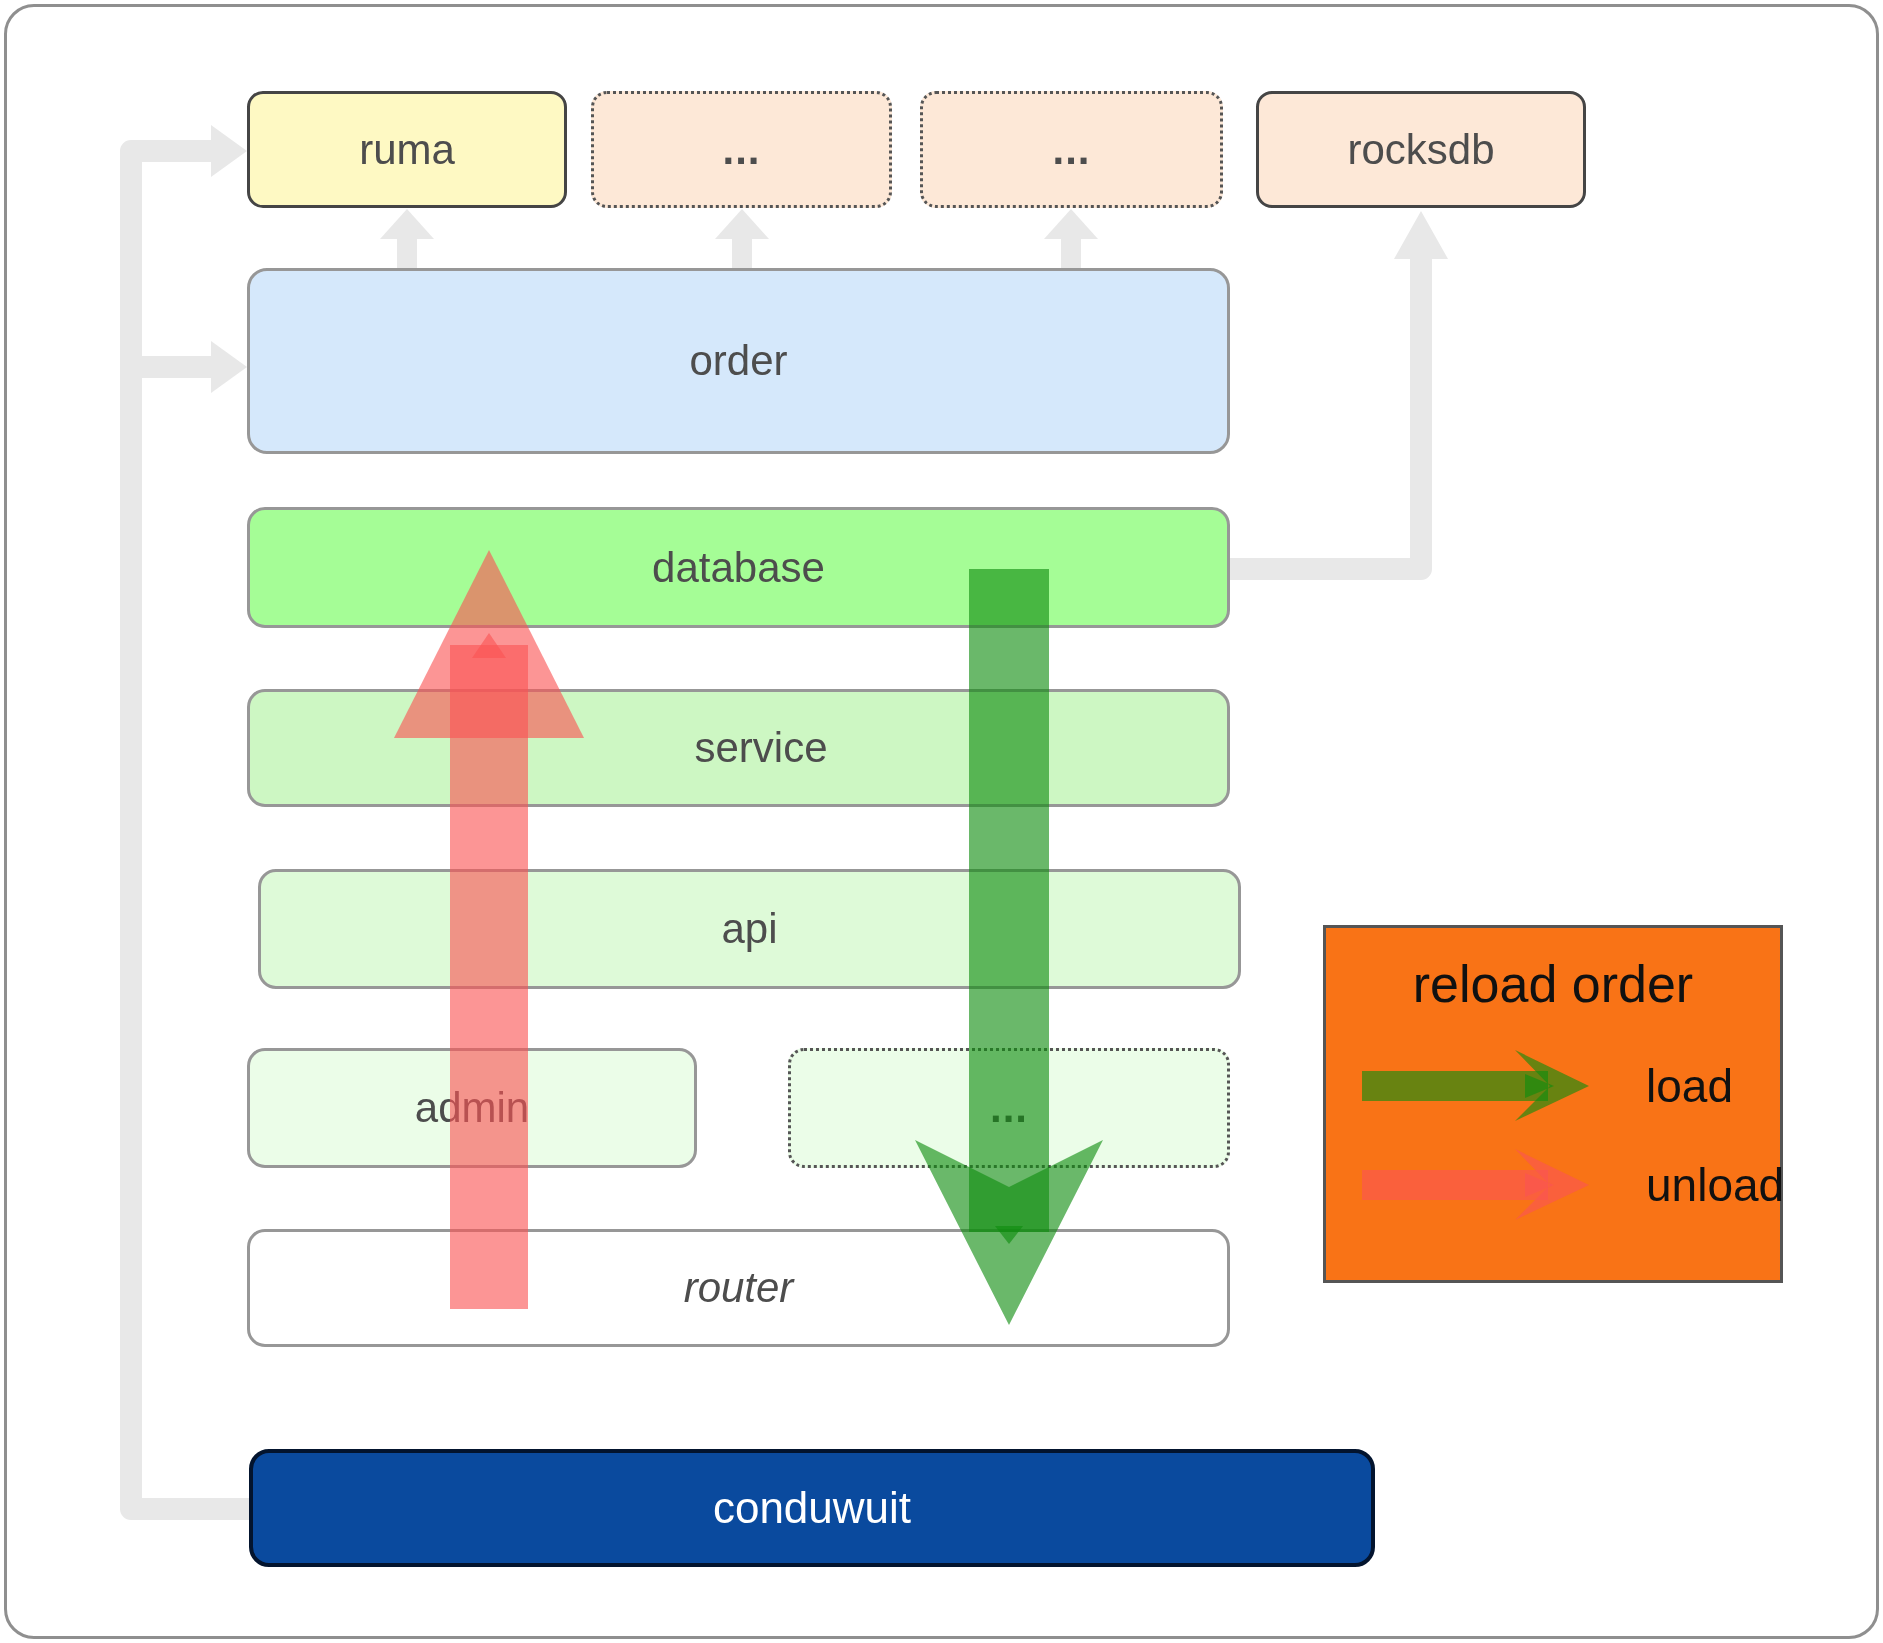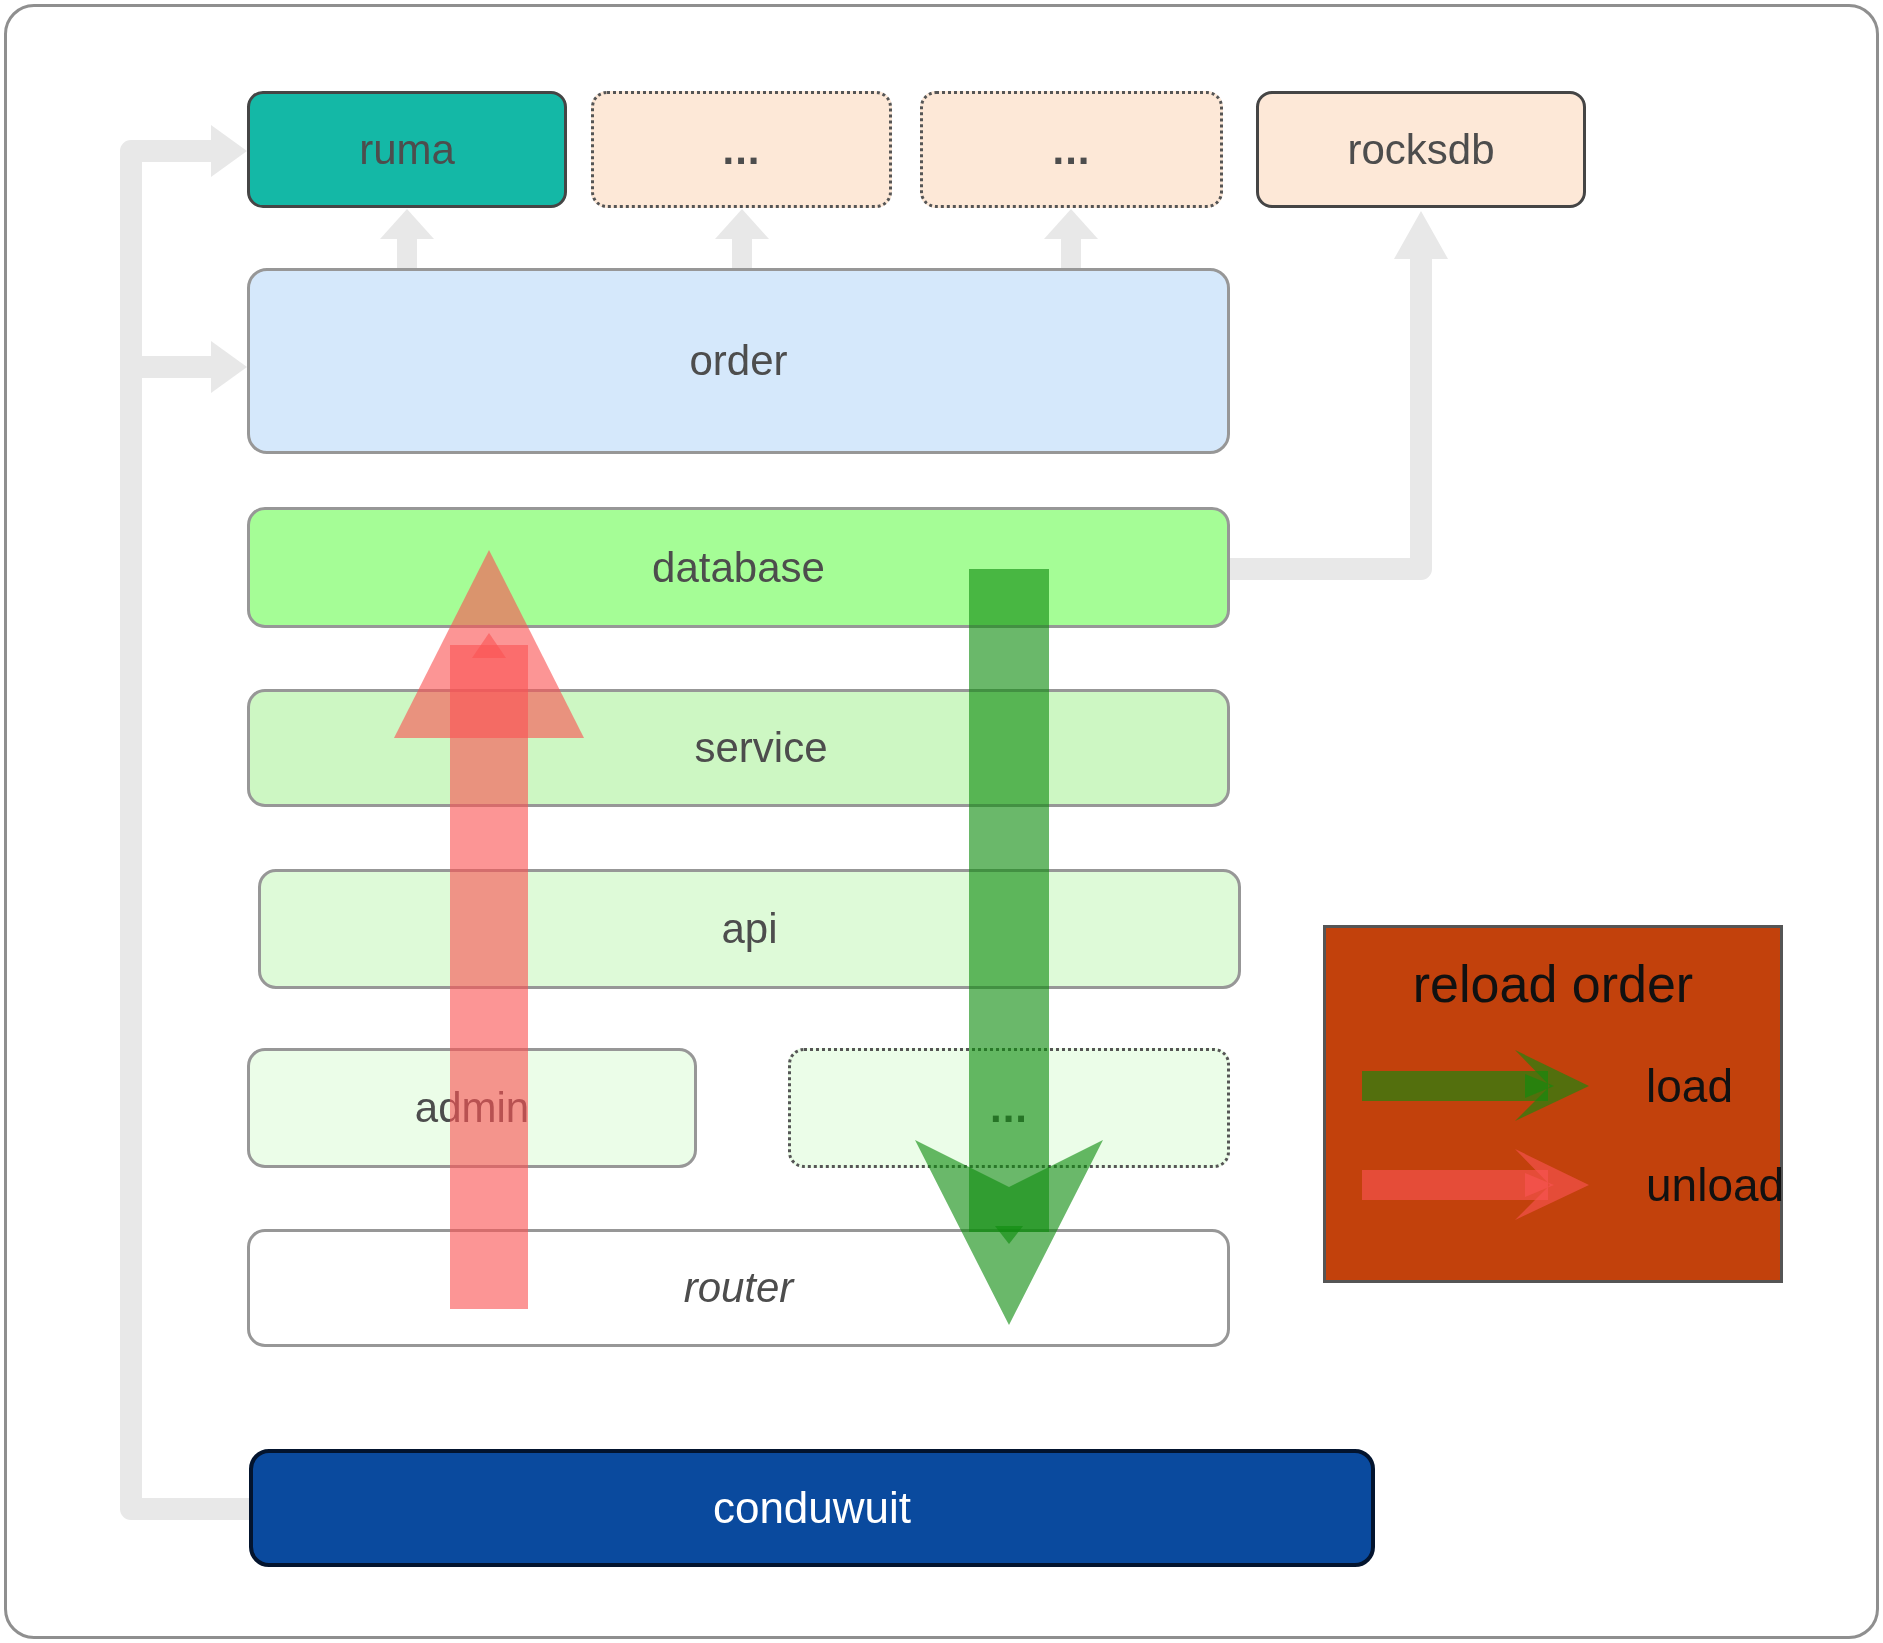--- a/index.html
+++ b/index.html
@@ -80,21 +80,21 @@
       <rect x="1054" y="230" width="20" height="32" style="fill: rgb(232, 232, 232);"></rect>
       <polygon points="1037,232 1091,232 1064,202" style="fill: rgb(232, 232, 232);"></polygon>
     </g>
 
     <g>
       <path d="M 1223 562 L 1414 562 L 1414 250" fill="none" stroke-width="22" stroke-linejoin="round" style="stroke: rgb(232, 232, 232);"></path>
       <polygon points="1387,252 1441,252 1414,204" style="fill: rgb(232, 232, 232);"></polygon>
     </g>
   </svg>
 
-  <div class="box solid-dark b-ruma" style="background-color: #14b8a6; border-color: rgb(69, 69, 69); color: rgb(77, 77, 77);">
+  <div class="box solid-dark b-ruma" style="background-color: #fef9c3; border-color: rgb(69, 69, 69); color: rgb(77, 77, 77);">
     <span>ruma</span>
   </div>
   <div class="box dotted b-dots1" style="background-color: rgb(253, 232, 215); color: rgb(77, 77, 77);">
     <span class="dots-label">...</span>
   </div>
   <div class="box dotted b-dots2" style="background-color: rgb(253, 232, 215); color: rgb(77, 77, 77);">
     <span class="dots-label">...</span>
   </div>
   <div class="box solid-dark b-rocksdb" style="background-color: rgb(253, 232, 215); border-color: rgb(69, 69, 69); color: rgb(77, 77, 77);">
     <span>rocksdb</span>
@@ -118,21 +118,21 @@
   <div class="box dotted b-dots3" style="background-color: rgb(235, 253, 232); color: rgb(77, 77, 77);">
     <span class="dots-label">...</span>
   </div>
   <div class="box b-router" style="background-color: rgb(255, 255, 255); color: rgb(77, 77, 77); font-style: italic;">
     <span>router</span>
   </div>
   <div class="box b-conduwuit" style="background-color: rgb(10, 74, 158); color: rgb(255, 255, 255);">
     <span>conduwuit</span>
   </div>
 
-  <div class="legend" style="background-color: #c2410c; border-color: rgb(85, 85, 85); padding-left: 9px;">
+  <div class="legend" style="background-color: #f97316; border-color: rgb(85, 85, 85); padding-left: 9px;">
     <div class="legend-title">reload order</div>
     <div class="legend-row row-load">
       <svg class="legend-arrow" viewBox="0 0 228 72">
         <rect x="0" y="21" width="186" height="30" style="fill: rgba(15, 141, 15, 0.62);"></rect>
         <polygon points="153,0 227,36 153,71 188,36" style="fill: rgba(15, 141, 15, 0.62);"></polygon>
         <polygon points="163,24 192,36 163,48" style="fill: rgba(15, 141, 15, 0.62);"></polygon>
       </svg>
       <span class="legend-label">load</span>
     </div>
     <div class="legend-row row-unload">

